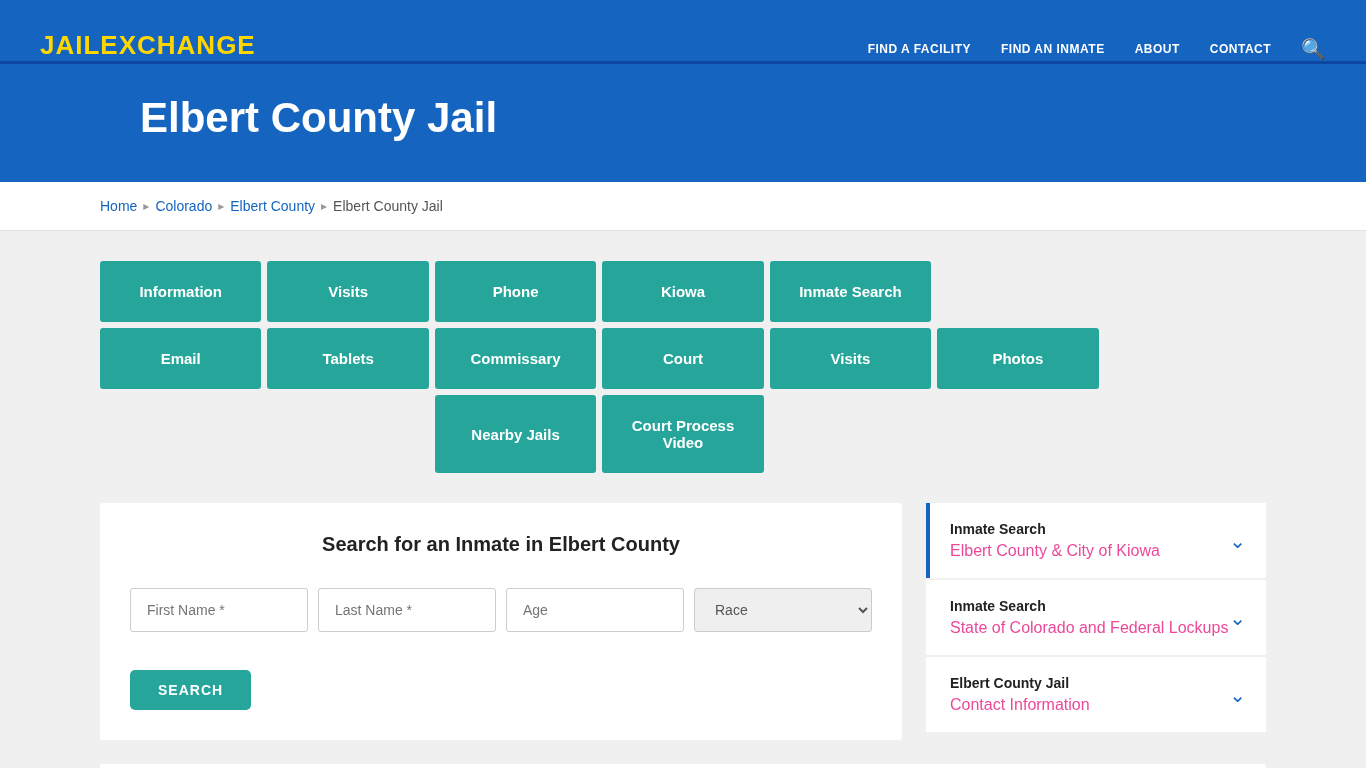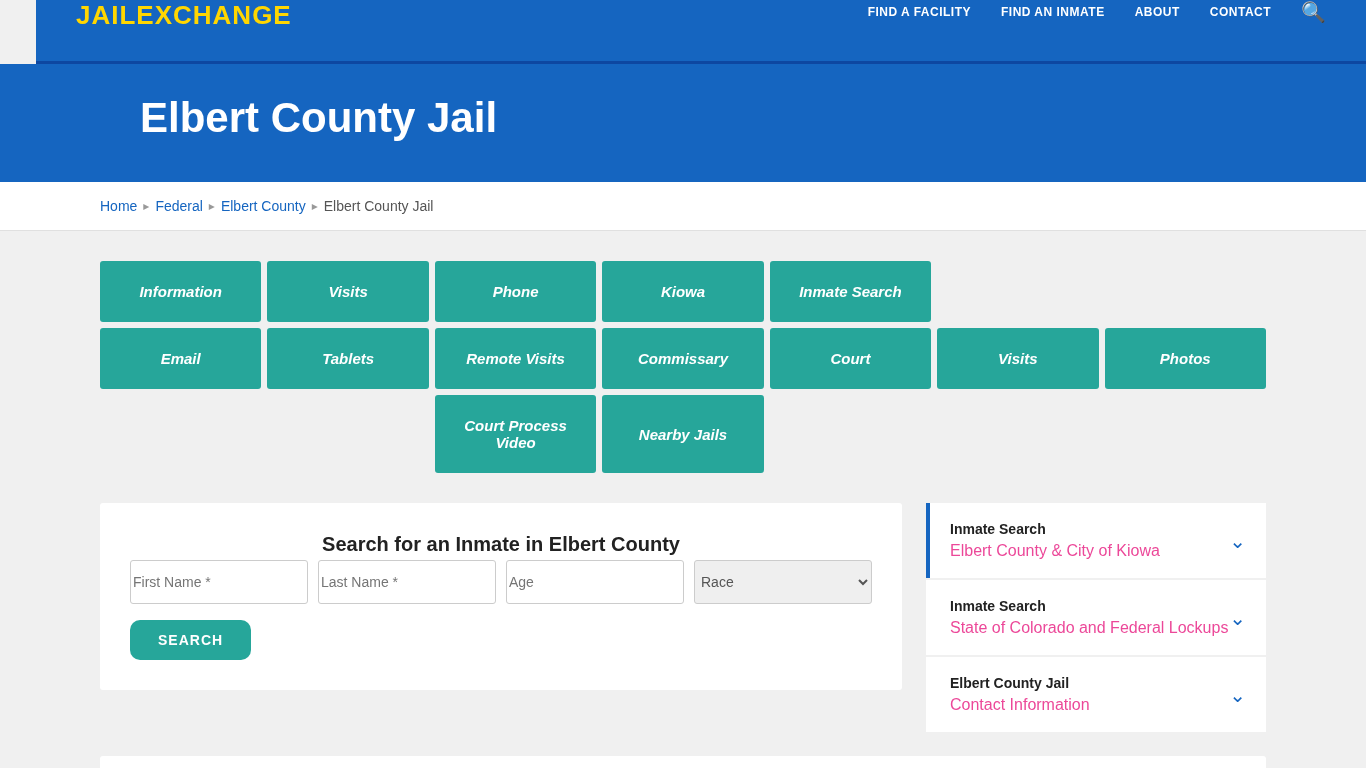--- a/index.html
+++ b/index.html
@@ -2,26 +2,25 @@
 <html><head>
   <meta charset="utf-8">
   <style>
     * { margin: 0; padding: 0; box-sizing: border-box; }
     body { font-family: Arial, sans-serif; background: #f0f0f0; color: #333; }
 
     
     nav {
       background: #1565c0;
       display: flex;
-      align-items: flex-start;
+      align-items: flex-end;
       justify-content: space-between;
       padding: 0 40px;
       height: 64px;
       border-bottom: 3px solid #0d47a1;
-      margin-left: 36px;
     }
     .nav-logo {
       font-size: 26px;
       font-weight: 900;
       color: #fff;
       letter-spacing: 1px;
     }
     .nav-logo span { color: #ffd600; }
     .nav-links {
       display: flex;
@@ -101,21 +100,20 @@
       background: #26a69a;
       color: #fff;
       border: none;
       padding: 22px 10px;
       font-size: 15px;
       font-weight: 600;
       text-align: center;
       cursor: pointer;
       border-radius: 3px;
       transition: background 0.2s;
-      font-style: italic;
     }
     .grid-btn-empty {
       background: transparent;
       border: none;
     }
 
     
     .lower-section {
       display: flex;
       gap: 24px;
@@ -126,49 +124,50 @@
     .search-box {
       background: #fff;
       padding: 30px 30px 30px 30px;
       flex: 1;
       border-radius: 3px;
     }
     .search-box h2 {
       text-align: center;
       font-size: 20px;
       font-weight: 700;
-      margin-bottom: 4px;
+      margin-bottom: 32px;
       color: #222;
     }
     .search-form {
       display: flex;
       gap: 10px;
       flex-wrap: wrap;
       margin-bottom: 16px;
     }
     .search-form input, .search-form select {
       flex: 1;
       min-width: 120px;
-      padding: 12px 2px;
+      padding: 12px 16px;
       border: 1px solid #ccc;
       border-radius: 3px;
       font-size: 14px;
       color: #555;
     }
     .search-btn {
       background: #26a69a;
       color: #fff;
       border: none;
       padding: 12px 28px;
       font-size: 14px;
       font-weight: 700;
       letter-spacing: 1px;
       cursor: pointer;
-      border-radius: 10px;
+      border-radius: 5px;
       text-transform: uppercase;
+      margin-top: 22px;
     }
 
     
     .sidebar {
       width: 340px;
       display: flex;
       flex-direction: column;
       gap: 2px;
     }
     .sidebar-item {
@@ -229,52 +228,51 @@
   </div>
 </nav>
 
 <div class="hero">
   <h1>Elbert County Jail</h1>
 </div>
 
 <div class="breadcrumb">
   <a>Home</a>
   <span class="breadcrumb-sep">▸</span>
-  <a>Federal</a>
+  <a>Colorado</a>
   <span class="breadcrumb-sep">▸</span>
   <a>Elbert County</a>
   <span class="breadcrumb-sep">▸</span>
   <span class="breadcrumb-current">Elbert County Jail</span>
 </div>
 
 <div class="main-content">
 
   <div class="btn-grid">
     <button class="grid-btn">Information</button>
     <button class="grid-btn">Visits</button>
     <button class="grid-btn">Phone</button>
     <button class="grid-btn">Kiowa</button>
     <button class="grid-btn">Inmate Search</button>
   </div>
 
   <div class="btn-grid-row2">
     <button class="grid-btn">Email</button>
     <button class="grid-btn">Tablets</button>
-    <button class="grid-btn">Remote Visits</button>
     <button class="grid-btn">Commissary</button>
     <button class="grid-btn">Court</button>
     <button class="grid-btn">Visits</button>
     <button class="grid-btn">Photos</button>
   </div>
 
   <div class="btn-grid-row3">
     <span class="grid-btn-empty"></span>
     <span class="grid-btn-empty"></span>
+    <button class="grid-btn">Nearby Jails</button>
     <button class="grid-btn">Court Process Video</button>
-    <button class="grid-btn">Nearby Jails</button>
     <span class="grid-btn-empty"></span>
     <span class="grid-btn-empty"></span>
     <span class="grid-btn-empty"></span>
   </div>
 
   <div class="lower-section">
 
     <div class="search-box">
       <h2>Search for an Inmate in Elbert County</h2>
       <div class="search-form">

